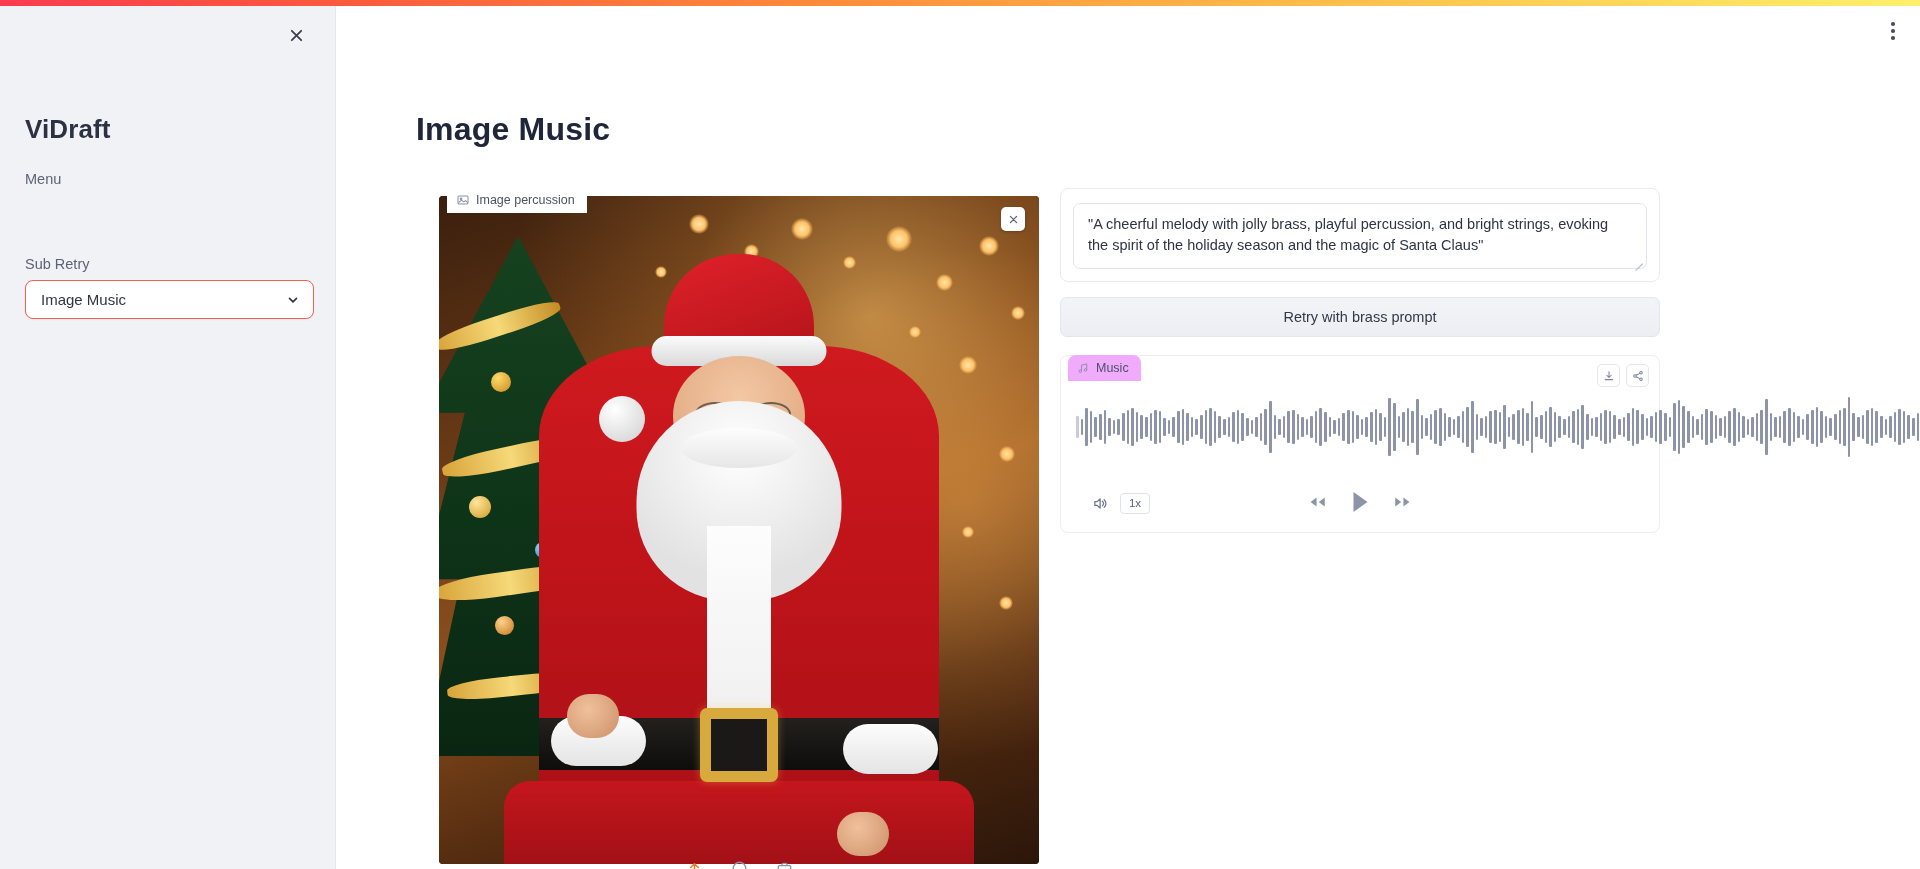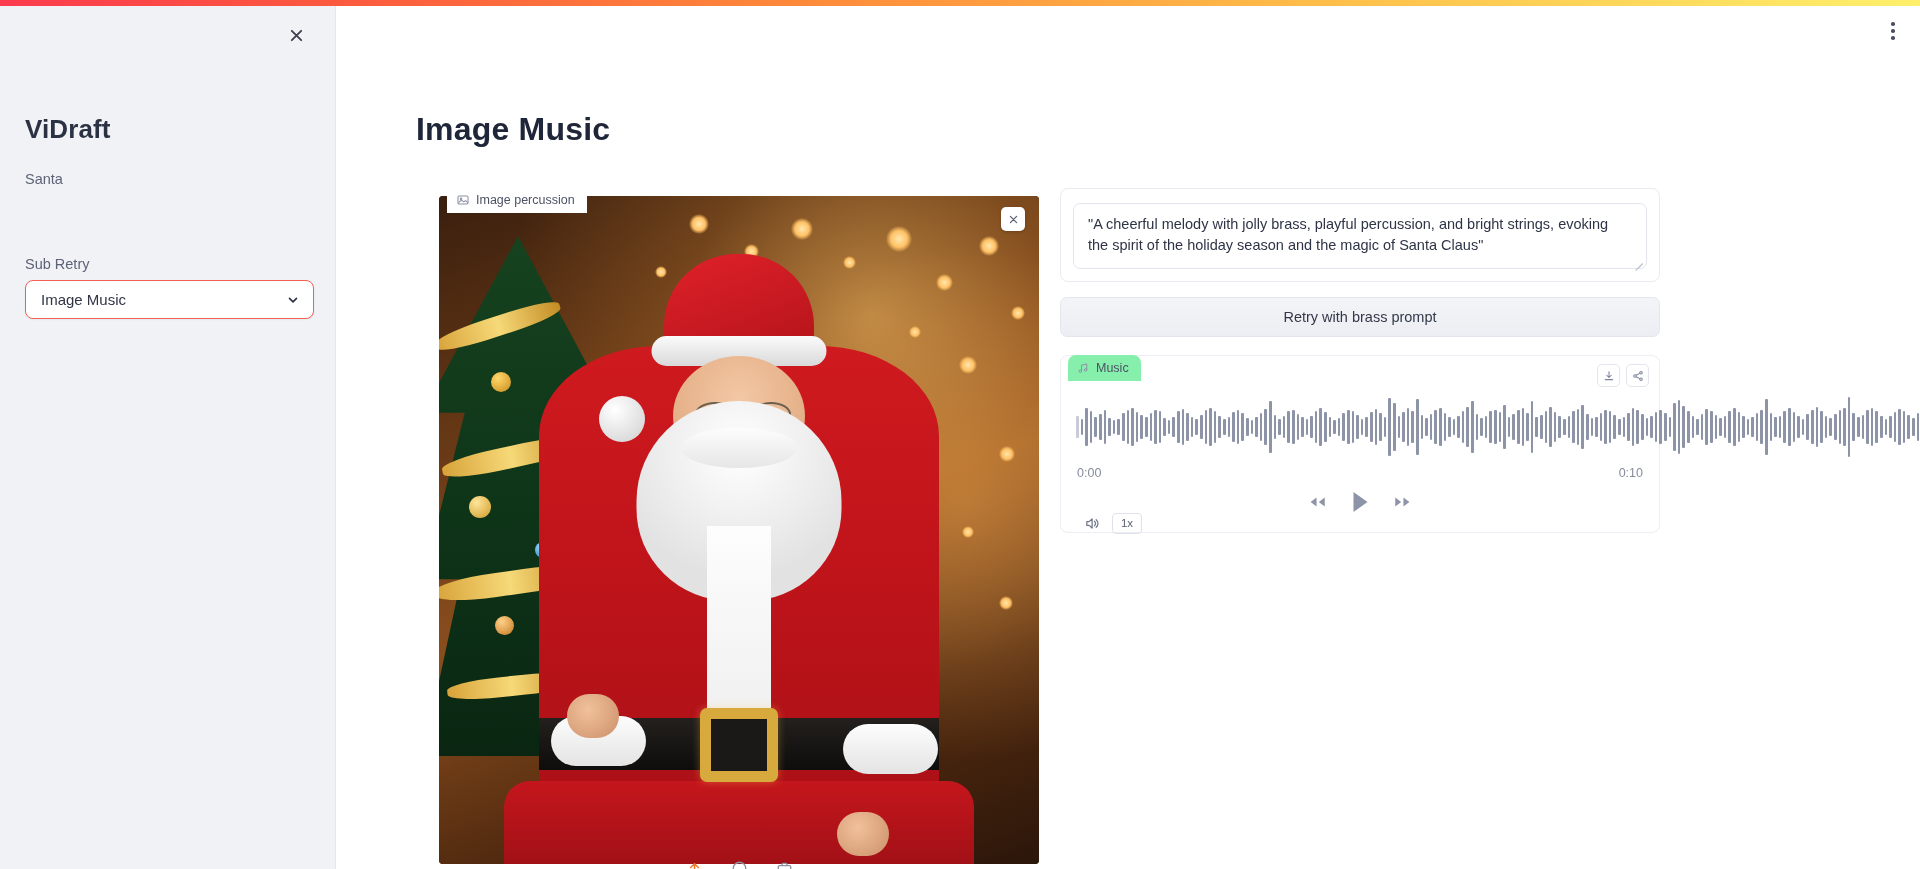--- a/index.html
+++ b/index.html
@@ -268,21 +268,21 @@
     border: 1px solid #eceef3;
     border-radius: 8px;
     height: 178px;
   }
   .music-chip {
     position: absolute; top: -1px; left: 7px;
     height: 26px; display: flex; align-items: center; gap: 7px;
     padding: 0 12px 0 9px;
     border-radius: 8px 8px 0 0;
     font-size: 12.5px; color: #4d5264;
-    background: #86efac;
+    background: #f0abfc;
   }
   .music-chip svg { stroke: #8d92a4; }
   .icon-btns {
     position: absolute; top: 8px; right: 10px; display: flex; gap: 6px;
   }
   .icon-btn {
     width: 23px; height: 23px;
     border: 1px solid #e4e6ee; border-radius: 5px;
     display: flex; align-items: center; justify-content: center;
     cursor: pointer; background:#fff;
@@ -297,21 +297,21 @@
   .wave i.head { background: #c9ccd8; }
 
   .times {
     position: absolute; top: 110px; left: 16px; right: 16px;
     display: flex; justify-content: space-between;
     font-size: 12.5px; color: #868b9c;
   }
   .controls {
     position: absolute; top: 136px; left: 16px; right: 16px; height: 34px;
   }
-  .ctrl-left { position: absolute; left: 4px; top: 0; display: flex; align-items: center; gap: 9px; margin-top: 20px; }
+  .ctrl-left { position: absolute; left: 12px; top: 0; display: flex; align-items: center; gap: 9px; }
   .speaker { width: 22px; height: 22px; display:flex; align-items:center; justify-content:center; cursor:pointer; }
   .speaker svg { stroke: #6f7488; }
   .rate {
     min-width: 30px; height: 21px; padding: 0 7px;
     border: 1px solid #dfe2ea; border-radius: 4px;
     font-size: 11.5px; color: #5b6174;
     display: flex; align-items: center; justify-content: center; cursor: pointer;
   }
   .ctrl-center {
     position: absolute; left: 50%; transform: translateX(-50%); top: -2px;
@@ -330,21 +330,21 @@
   <aside class="sidebar">
     <div class="sidebar-close">
       <svg width="15" height="15" viewBox="0 0 16 16" fill="none" stroke-width="1.9" stroke-linecap="round">
         <path d="M3 3 L13 13 M13 3 L3 13"></path>
       </svg>
     </div>
 
     <div class="brand">ViDraft</div>
 
     <div class="field-group menu">
-      <div class="field-label">Santa</div>
+      <div class="field-label">Menu</div>
     </div>
 
     <div class="field-group submenu">
       <div class="field-label">Sub Retry</div>
       <div class="select-box highlight">
         <span>Image Music</span>
         <span class="caret">
           <svg width="14" height="14" viewBox="0 0 16 16" fill="none" stroke-width="1.9" stroke-linecap="round" stroke-linejoin="round">
               <path d="M4 6.2 L8 10.2 L12 6.2"></path>
             </svg>
@@ -665,24 +665,20 @@
             <i style="height: 16.8px;"></i>
             <i style="height: 21.6px;"></i>
             <i style="height: 30px;"></i>
             <i style="height: 36px;"></i>
             <i style="height: 32.4px;"></i>
             <i style="height: 24px;"></i>
             <i style="height: 18px;"></i>
             <i style="height: 27.6px;"></i>
           </div>
 
-        <div class="times">
-          <span>0:00</span>
-          <span>0:10</span>
-        </div>
 
         <div class="controls">
           <div class="ctrl-left">
             <div class="speaker">
               <svg width="17" height="17" viewBox="0 0 18 18" fill="none" stroke-width="1.3" stroke-linecap="round" stroke-linejoin="round">
                 <path d="M3 7 H5.4 L8.6 4.2 V13.8 L5.4 11 H3 Z"></path>
                 <path d="M11 6.6 A3 3 0 0 1 11 11.4"></path>
                 <path d="M12.9 5 A5.2 5.2 0 0 1 12.9 13"></path>
               </svg>
             </div>

